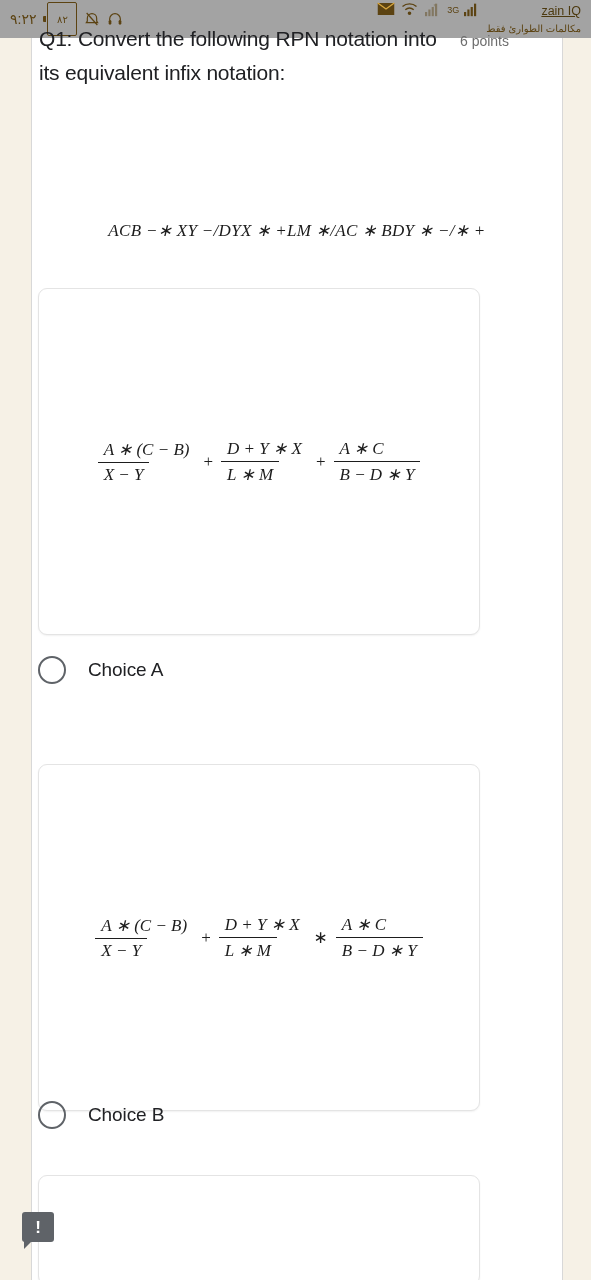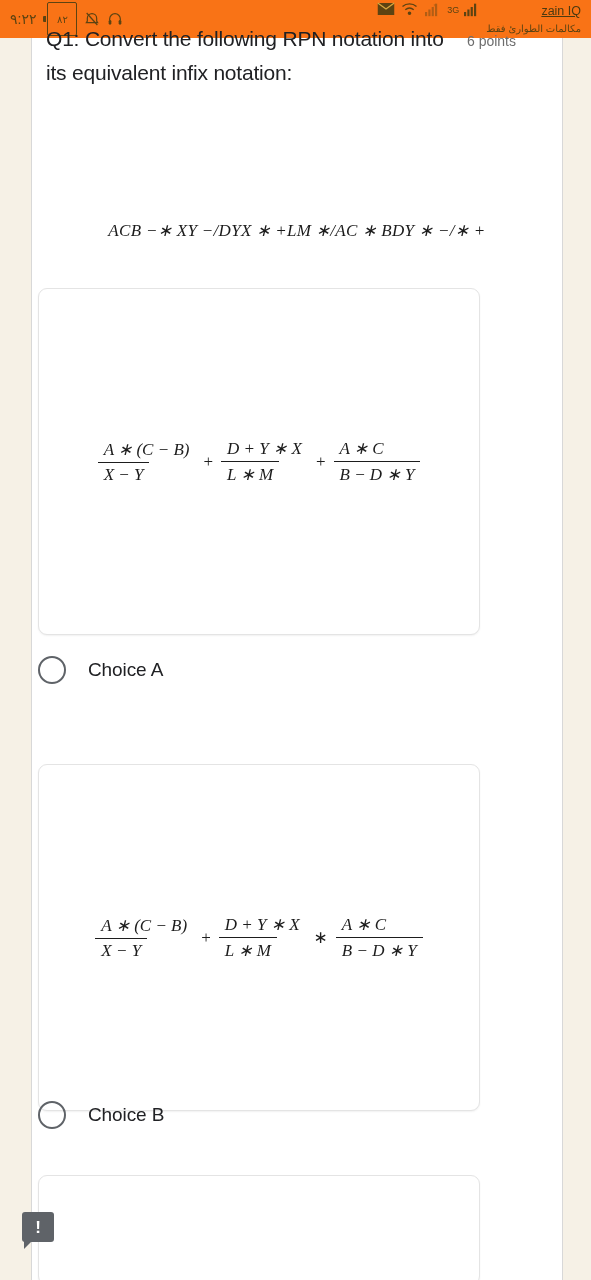--- a/index.html
+++ b/index.html
@@ -7,21 +7,21 @@
     width: 591px; height: 1280px;
     font-family: "Liberation Sans", sans-serif;
     background: #ffffff;
     overflow: hidden;
   }
   #screen { position: relative; width: 591px; height: 1280px; background: #ffffff; }
 
   
   .statusbar {
     position: absolute; top: 0; left: 0; width: 591px; height: 38px;
-    background: #f97316;
+    background: #a3a3a3;
     display: flex; align-items: center; justify-content: space-between;
     padding: 0 10px;
     color: #5d4413;
   }
   .sb-left { display: flex; align-items: center; gap: 7px; }
   .sb-right { display: flex; align-items: flex-start; gap: 6px; }
   .sb-time { font-size: 14px; letter-spacing: .2px; color: #5c4312; }
   .battery {
     display: inline-flex; align-items: center;
   }
@@ -46,21 +46,21 @@
     background: #f6f1e6;
   }
   .doc {
     position: absolute; top: 38px; left: 31px; width: 532px; height: 1242px;
     background: #ffffff;
     border-left: 1px solid #d8d8d8;
     border-right: 1px solid #d8d8d8;
   }
 
   
-  .qwrap { position: absolute; top: 22px; left: 46px; width: 470px; }
+  .qwrap { position: absolute; top: 22px; left: 39px; width: 470px; }
   .qline { display: flex; align-items: baseline; }
   .qtitle {
     font-size: 21px; color: #202124; line-height: 34px; letter-spacing: -.2px;
   }
   .points {
     font-size: 14px; color: #6d6d6d; margin-left: 18px; white-space: nowrap;
   }
 
   .rpn {
     position: absolute; top: 220px; left: 31px; width: 532px;

